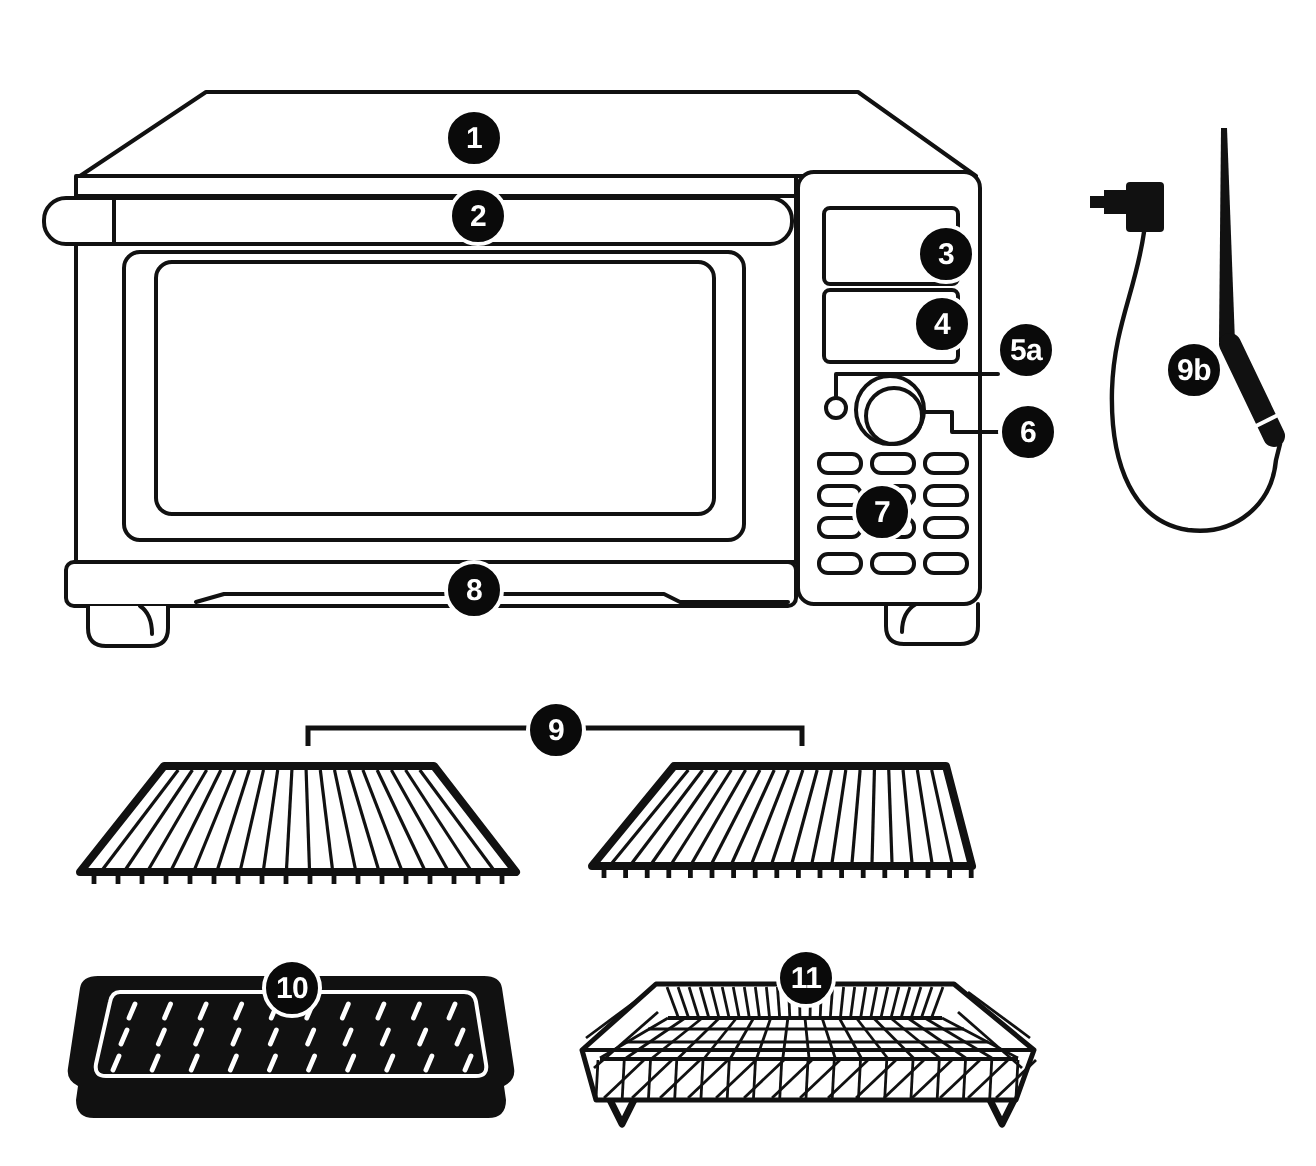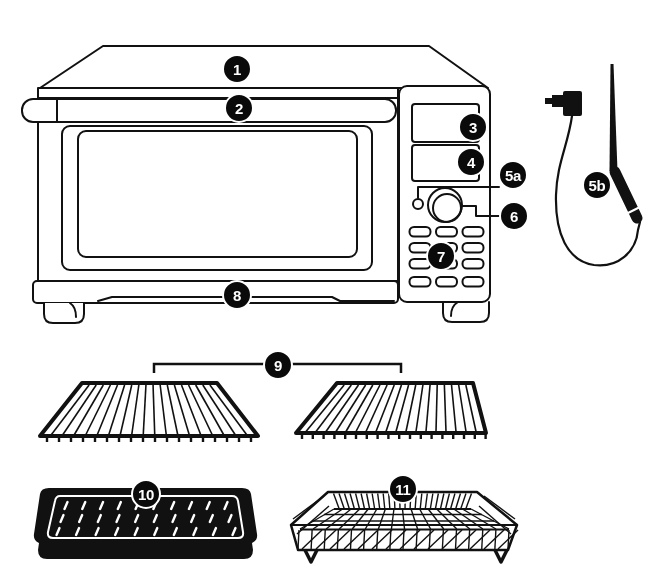--- a/index.html
+++ b/index.html
@@ -297,20 +297,20 @@
       <path d="M305,550 L311,562 L317,550" stroke-width="3.5"></path>
       <path d="M495,550 L501,562 L507,550" stroke-width="3.5"></path>
     </g>
   </svg>
 
   <div class="badge" style="left:222px;top:54px">1</div>
   <div class="badge" style="left:224px;top:93px">2</div>
   <div class="badge" style="left:458px;top:112px">3</div>
   <div class="badge" style="left:456px;top:147px">4</div>
   <div class="badge" style="left:498px;top:160px">5a</div>
-  <div class="badge" style="left:582px;top:170px">5b</div>
+  <div class="badge" style="left:582px;top:170px">9b</div>
   <div class="badge" style="left:499px;top:201px">6</div>
   <div class="badge" style="left:426px;top:241px">7</div>
   <div class="badge" style="left:222px;top:280px">8</div>
   <div class="badge" style="left:263px;top:350px">9</div>
   <div class="badge" style="left:131px;top:479px">10</div>
   <div class="badge" style="left:388px;top:474px">11</div>
 </div>
 
 </body></html>

